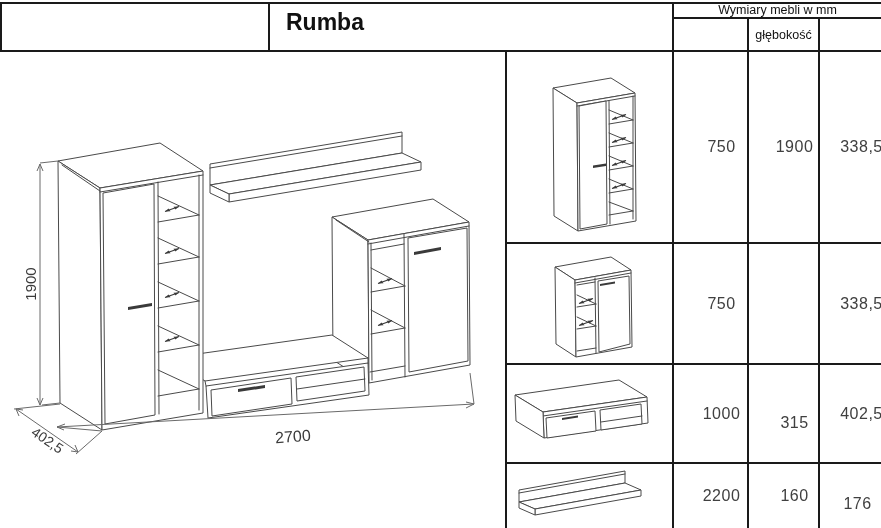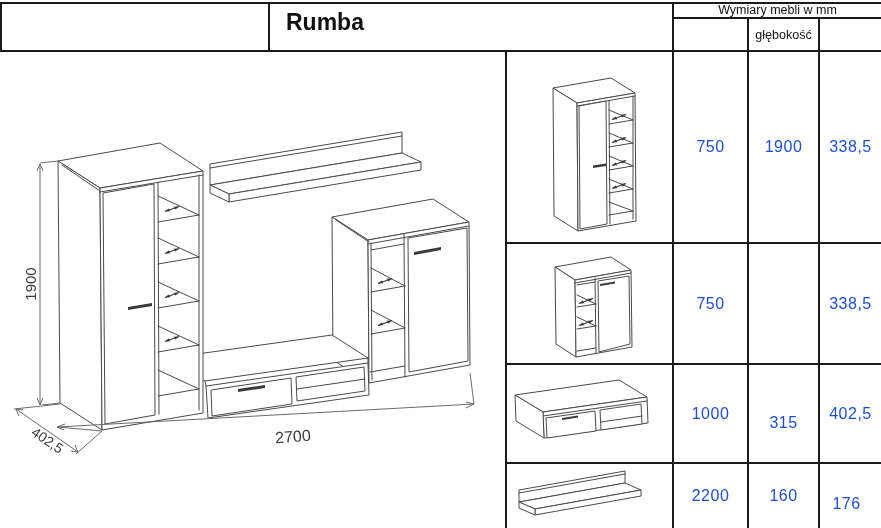--- a/index.html
+++ b/index.html
@@ -3,21 +3,21 @@
 <meta charset="utf-8">
 <style>
   html,body{margin:0;padding:0;background:#fff;}
   #sheet{
     position:relative;width:881px;height:528px;background:#fff;overflow:hidden;
     font-family:"Liberation Sans", sans-serif;color:#222;
   }
   .ln{position:absolute;background:#1a1a1a;}
   .cell{position:absolute;display:flex;align-items:center;justify-content:center;}
   .hdr{font-size:12.5px;color:#111;}
-  .val{font-size:16px;color:#1d4ed8;letter-spacing:0.5px;}
+  .val{font-size:16px;color:#404040;letter-spacing:0.5px;margin-left:11px;}
   #title{position:absolute;left:286px;top:9px;font-size:23px;font-weight:bold;color:#111;}
   svg{position:absolute;overflow:visible;}
   .st{stroke:#4a4a4a;stroke-width:1;fill:#fff;stroke-linejoin:round;}
   .sl{stroke:#4a4a4a;stroke-width:1;fill:none;stroke-linecap:round;}
   .hd{fill:#3a3a3a;stroke:none;}
   .dim{stroke:#6a6a6a;stroke-width:1;fill:none;}
   .dimtxt{fill:#3a3a3a;font-family:"Liberation Sans",sans-serif;}
 </style>
 </head>
 <body>

